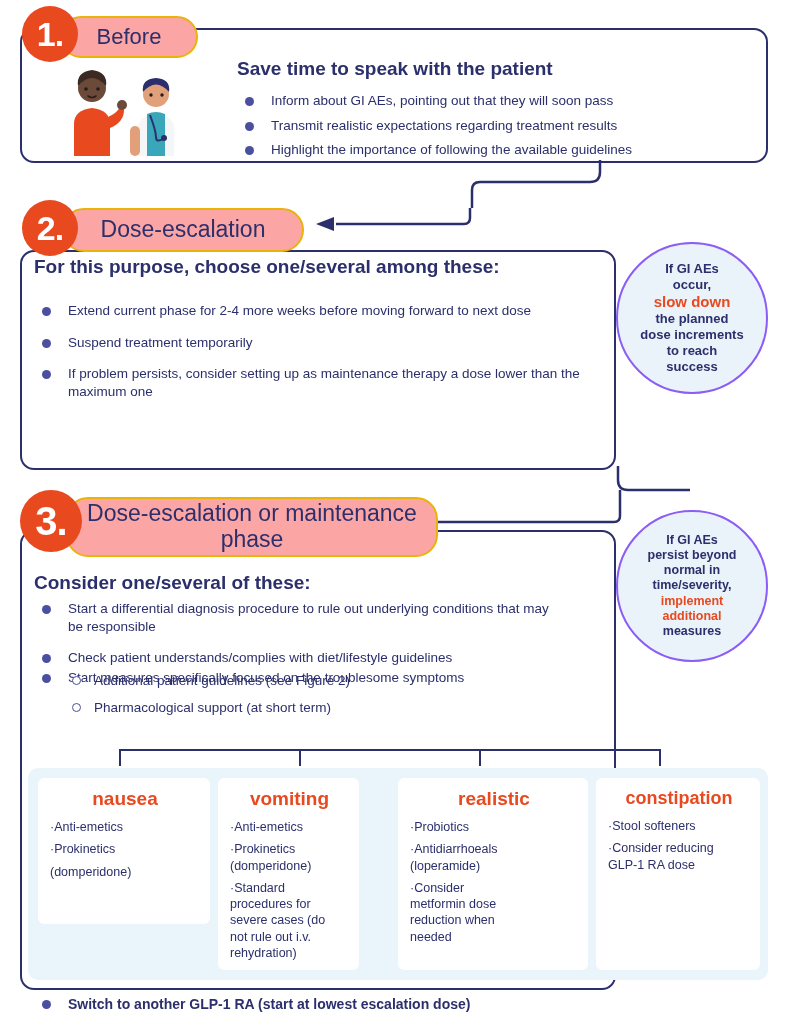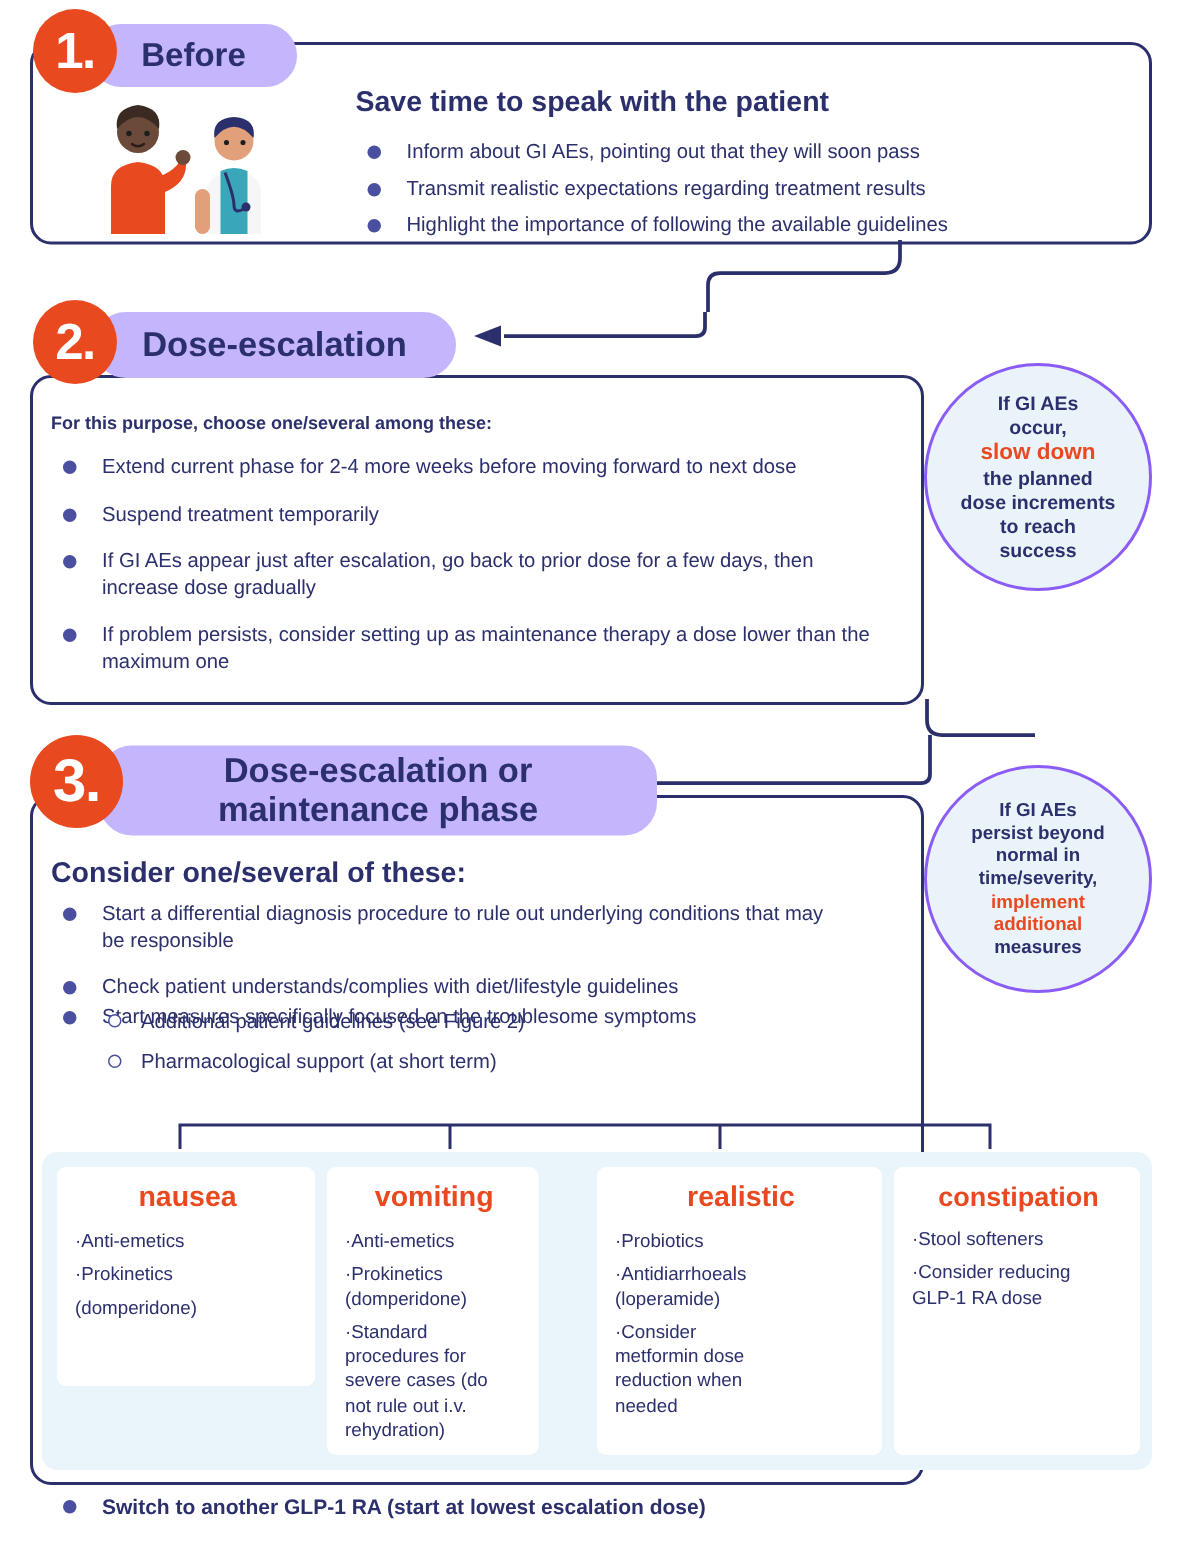--- a/index.html
+++ b/index.html
@@ -48,25 +48,25 @@
   }
   .step-badge.big {
     width: 62px;
     height: 62px;
     font-size: 40px;
   }
 
   
   .title-pill {
     position: absolute;
-    border: 2px solid #c4b5fd;
+    border: 2px solid #eab308;
     border-radius: 22px;
-    background: #c4b5fd;
-    color: #2b2f6b;
-    font-weight: bold;
+    background: #fca5a5;
+    color: #2b2f6b;
+    font-weight: normal;
     display: flex;
     align-items: center;
     justify-content: center;
     z-index: 5;
     box-sizing: border-box;
     text-align: center;
     line-height: 1.12;
   }
 
   
@@ -251,28 +251,27 @@
   <div class="panel" style="left:20px; top:250px; width:596px; height:220px;"></div>
 
   <div class="step-badge" style="left:22px; top:200px;">
       <span>2.</span>
     </div>
 
   <div class="title-pill" style="left:62px; top:208px; width:242px; height:44px; font-size:23px;">
     <span>Dose-escalation</span>
   </div>
 
-  <div class="section-heading" style="left:34px; top:275px; font-size:12px;">
+  <div class="section-heading" style="left:34px; top:256px; font-size:19px;">
     <span>For this purpose, choose one/several among these:</span>
   </div>
 
   <ul class="bullets" style="left:34px; top:302px; width:560px; font-size:13.5px;">
     <li style="margin-bottom:14px;">Extend current phase for 2-4 more weeks before moving forward to next dose</li>
     <li style="margin-bottom:14px;">Suspend treatment temporarily</li>
-    <li style="margin-bottom:14px;">If GI AEs appear just after escalation, go back to prior dose for a few days, then increase dose gradually</li>
     <li>If problem persists, consider setting up as maintenance therapy a dose lower than the maximum one</li>
   </ul>
 
   <div class="side-circle" style="left:616px; top:242px; width:152px; height:152px; font-size:13px;">
     <div style="padding:0 12px;">
       <span>If GI AEs</span><br>
       <span>occur,</span><br>
       <span class="hl" style="font-size:15px;">slow down</span><br>
       <span>the planned</span><br>
       <span>dose increments</span><br>

